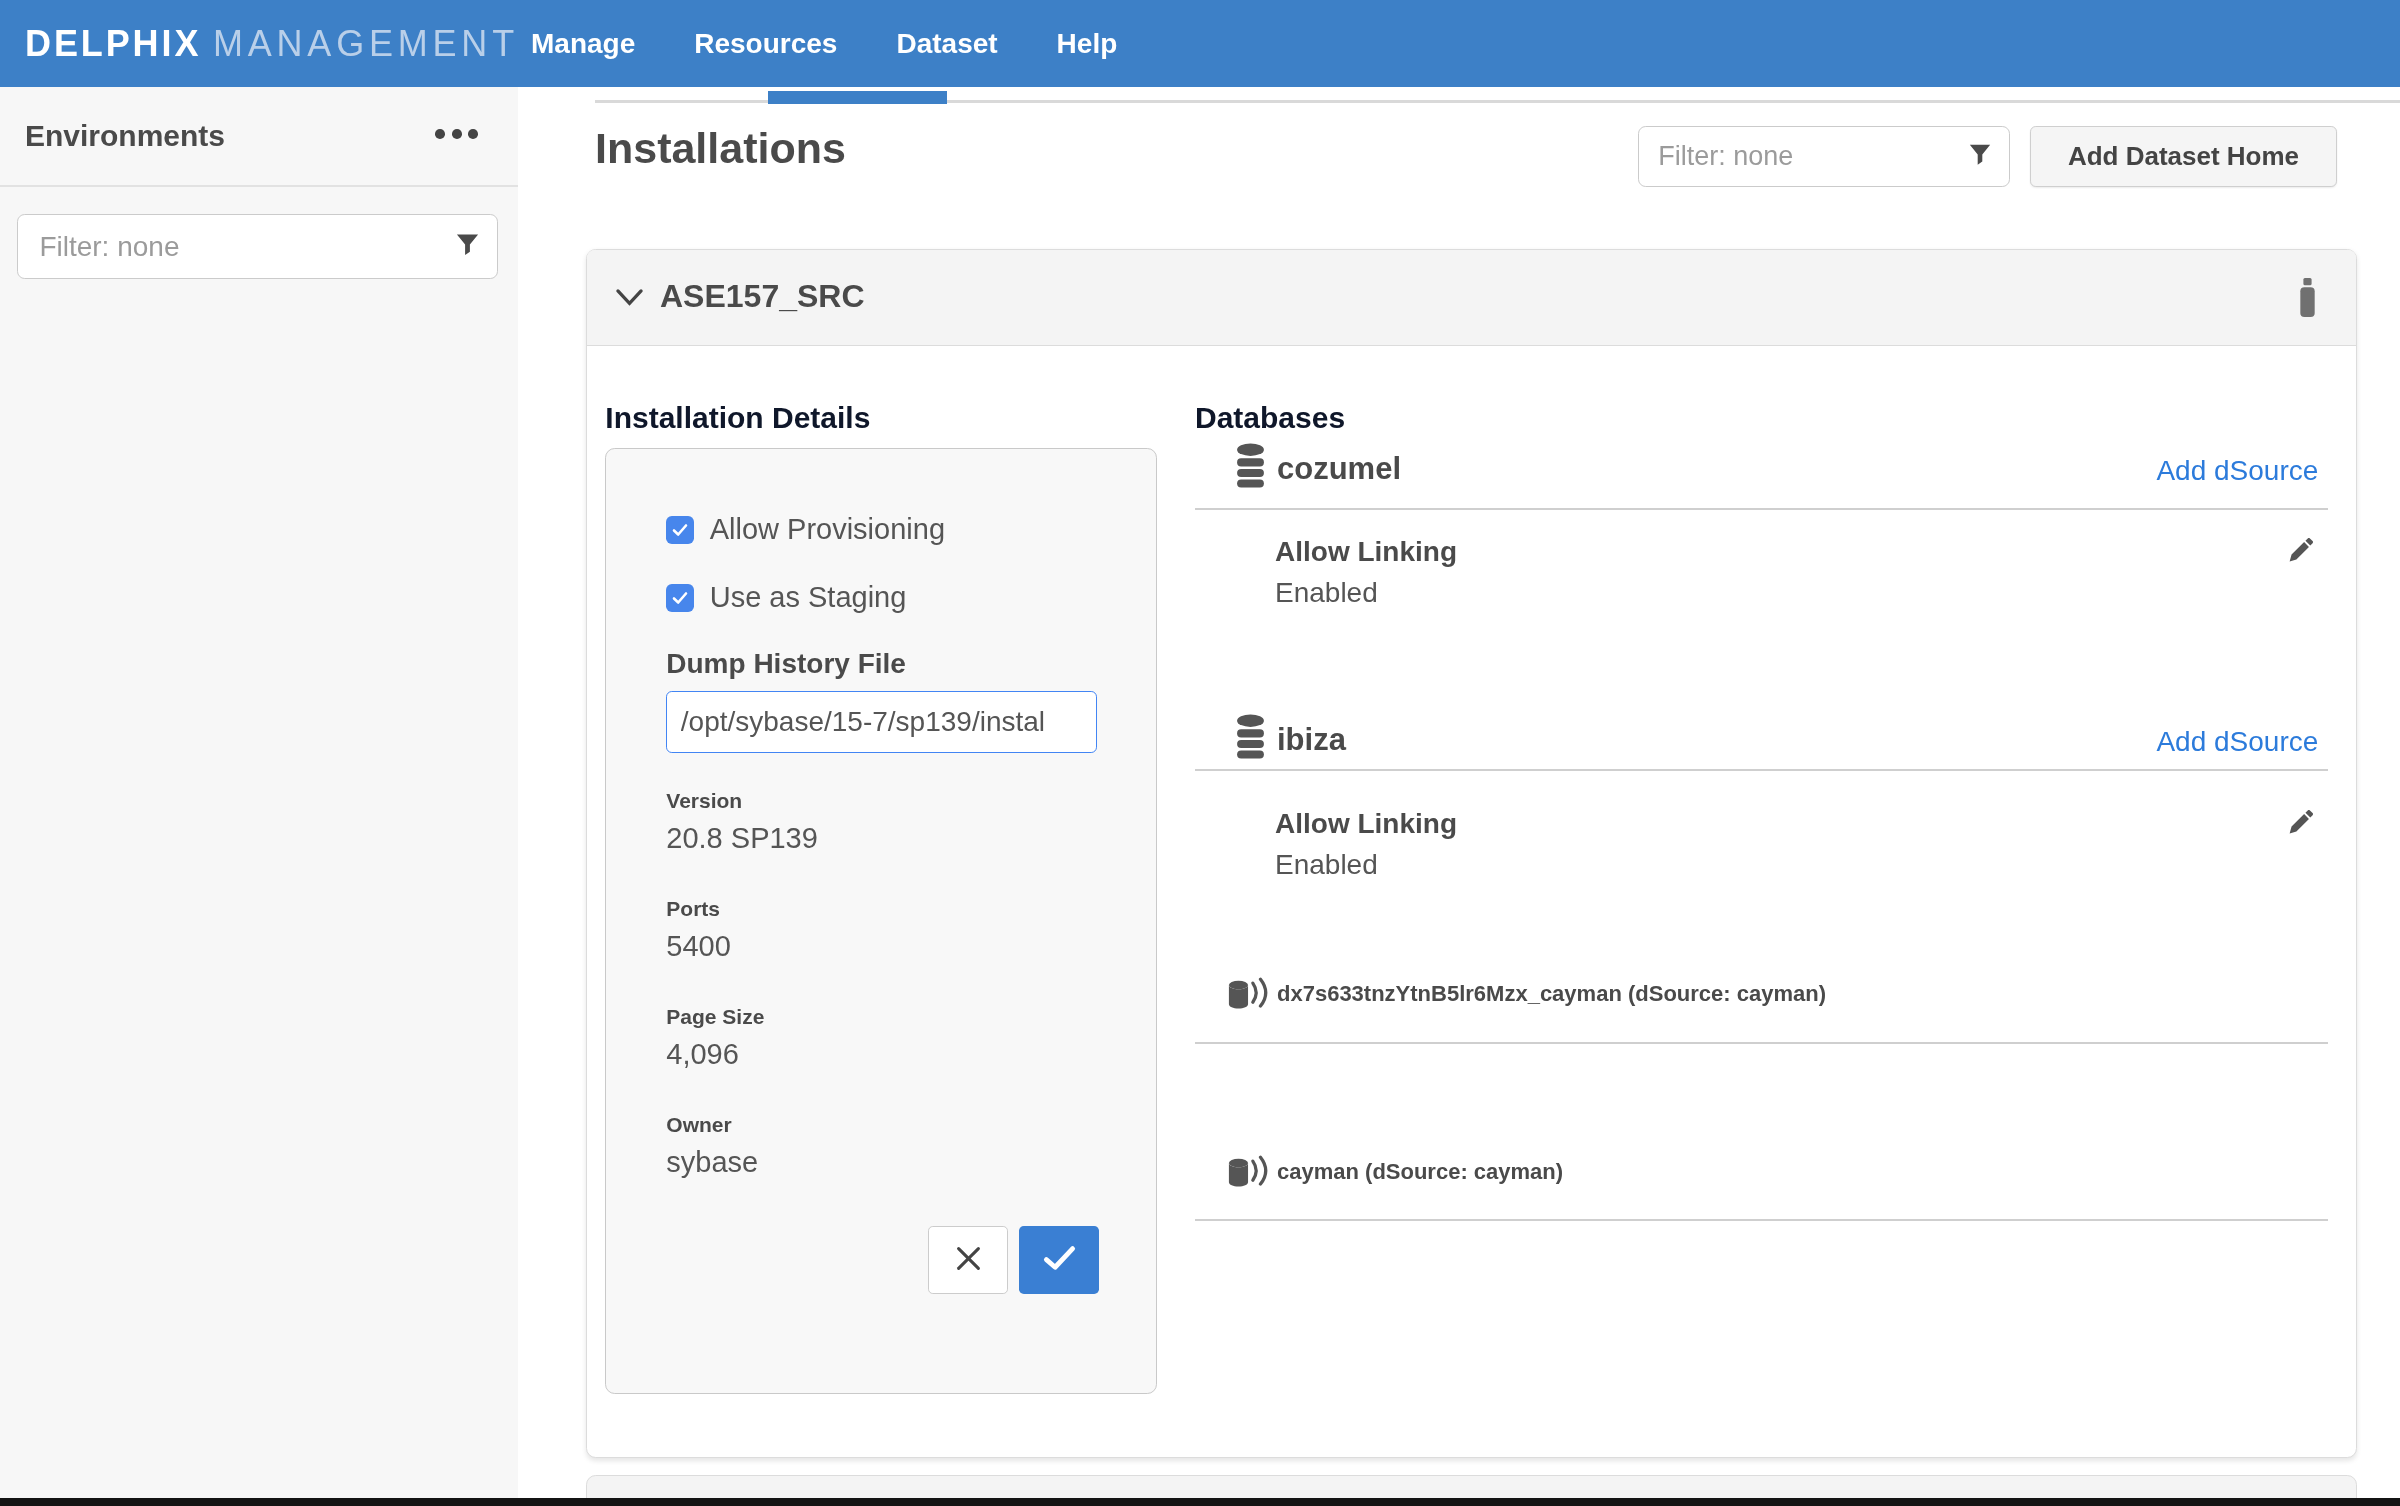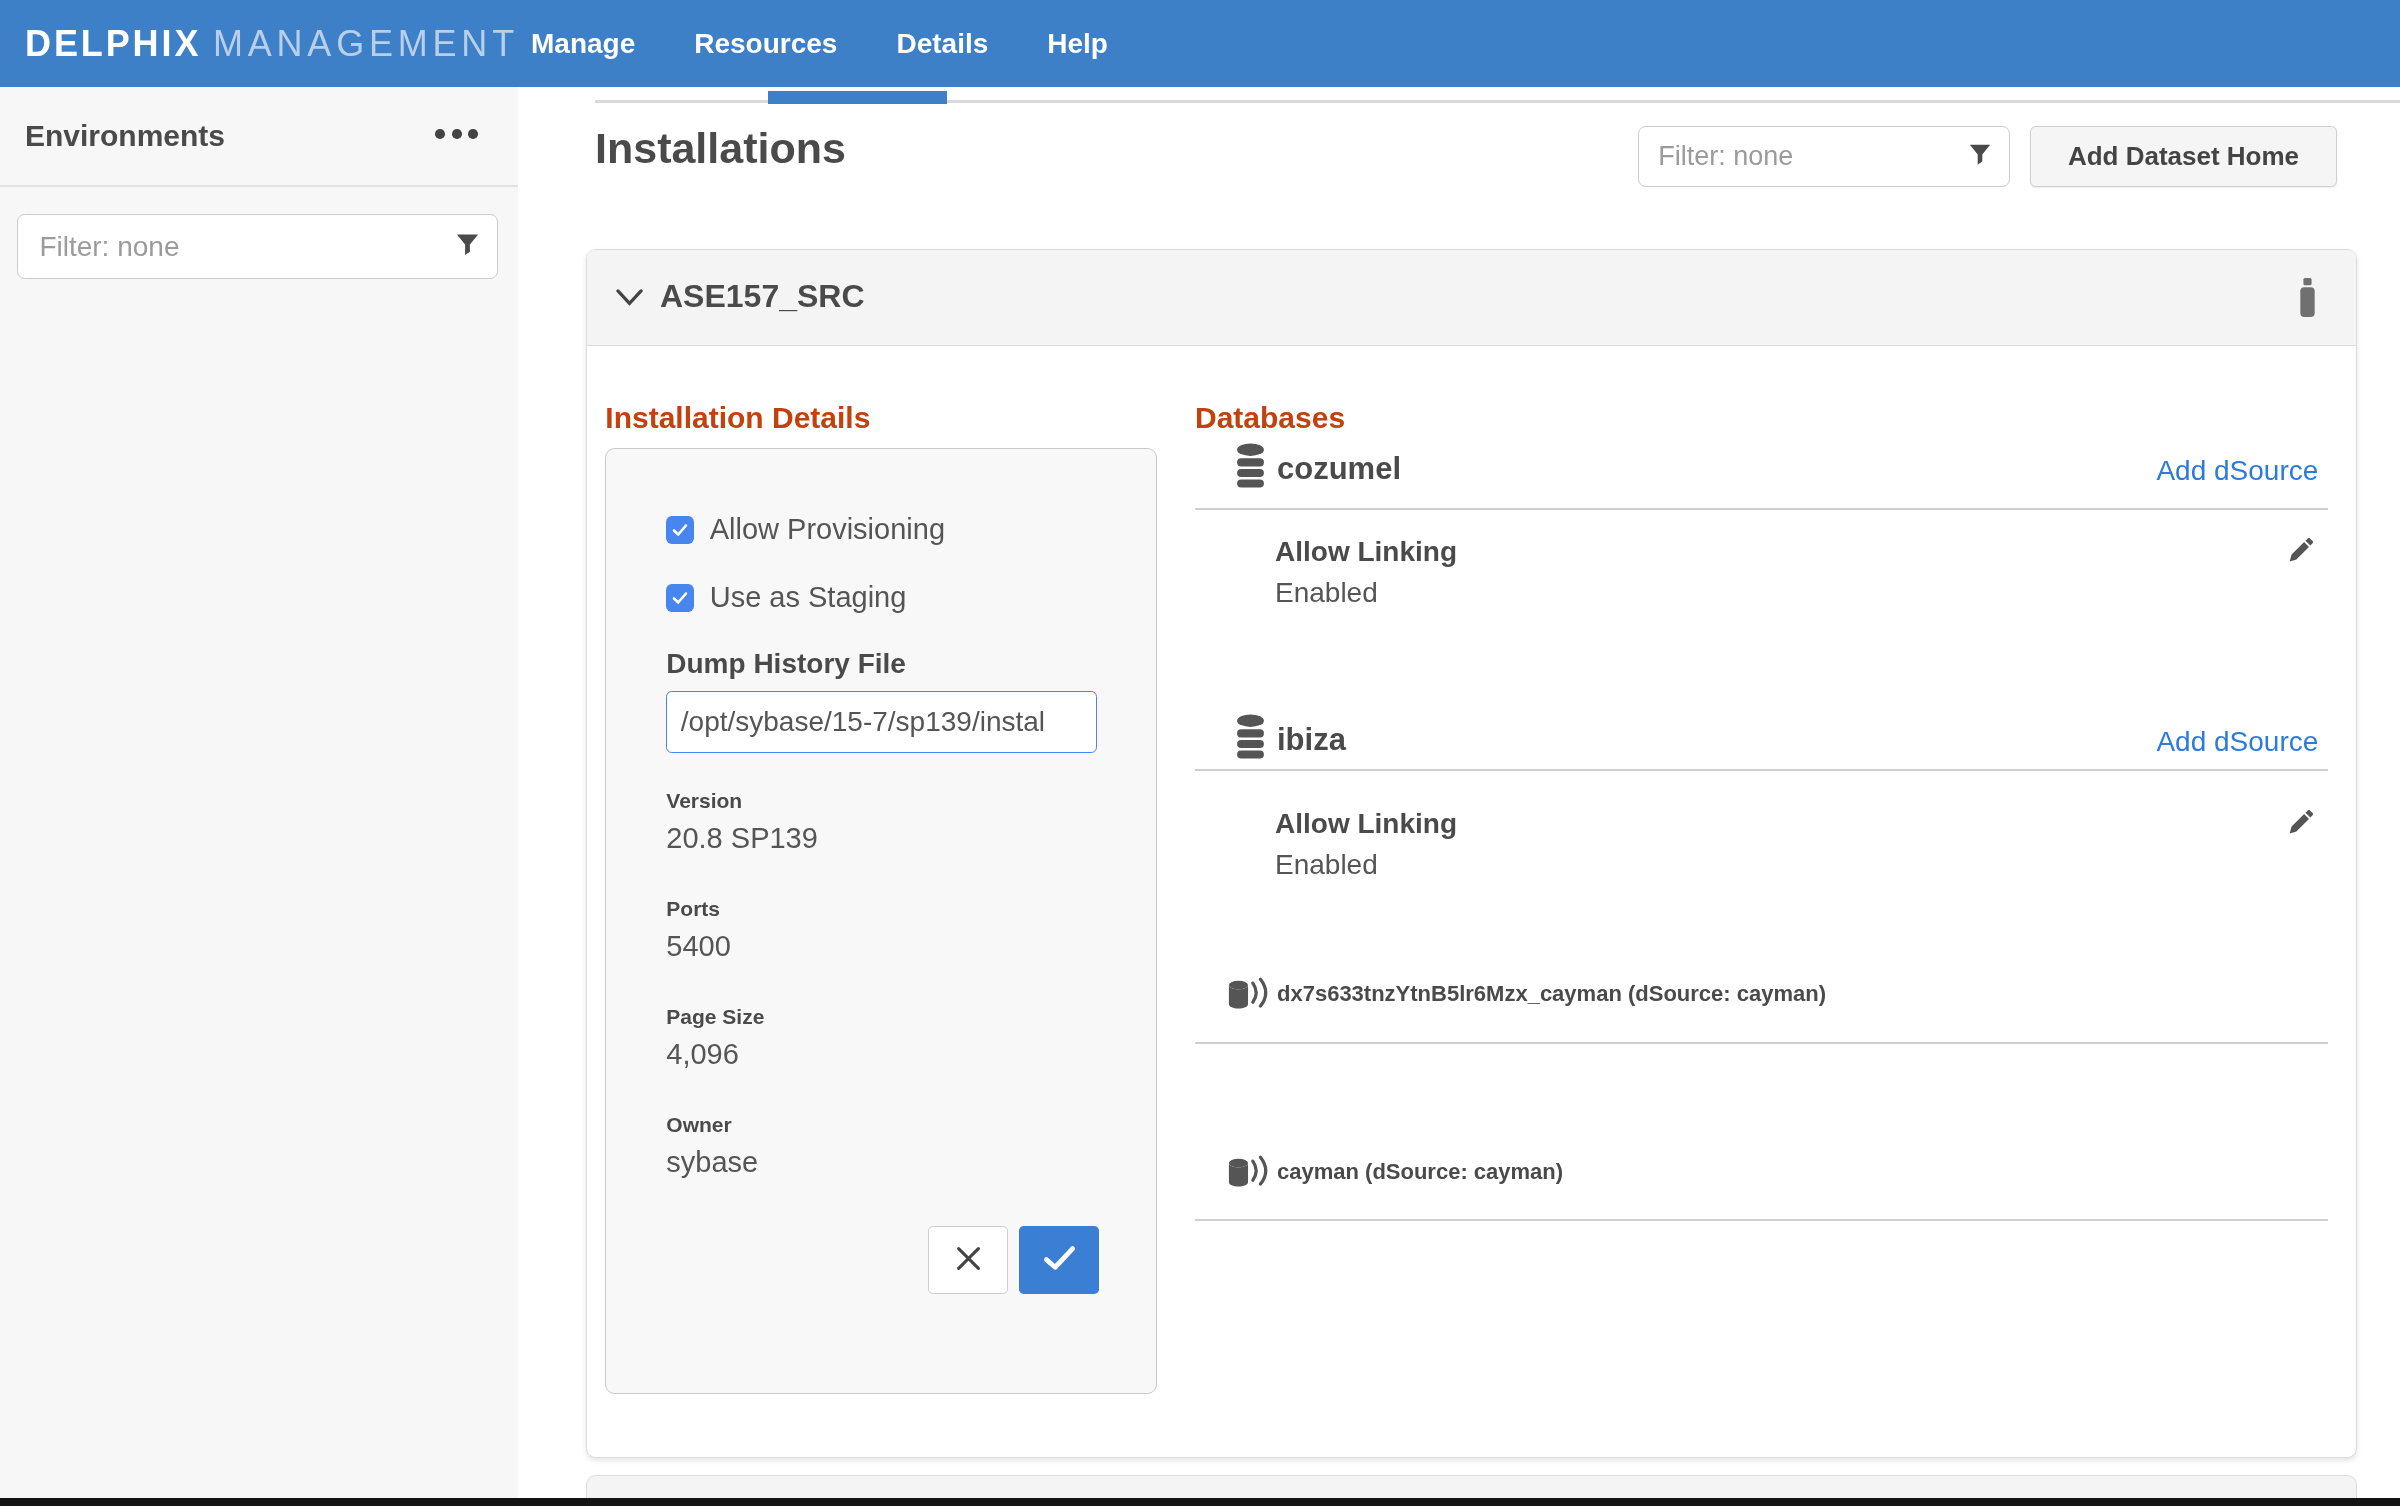--- a/index.html
+++ b/index.html
@@ -42,21 +42,21 @@
     border-radius:5.8px;font-family:"Liberation Sans",sans-serif;font-size:26px;font-weight:bold;color:#444;cursor:pointer;
     box-shadow:0 1px 1.9px rgba(0,0,0,.08);}
   
   .panel{position:absolute;left:586px;top:249px;width:1771px;height:1209px;background:#fff;border:1.9px solid #dcdcdc;
     border-radius:9.7px;box-sizing:border-box;box-shadow:0 2.9px 4.8px rgba(0,0,0,.10);}
   .panel-header{position:absolute;left:0;top:0;right:0;height:95px;background:#f4f4f4;border-bottom:1.9px solid #dcdcdc;border-radius:7.7px 7.7px 0 0;}
   .chevron{position:absolute;left:27px;top:38px;cursor:pointer;}
   .panel-title{position:absolute;left:73px;top:0;line-height:93px;font-size:32px;font-weight:bold;color:#4a4a4a;}
   .trash{position:absolute;right:35px;top:28px;cursor:pointer;}
   .panel-body{position:absolute;left:0;top:95px;right:0;bottom:0;}
-  .section-heading{position:absolute;font-size:30px;font-weight:bold;color:#c2410c;}
+  .section-heading{position:absolute;font-size:30px;font-weight:bold;color:#0f172a;}
   
   .details-card{position:absolute;left:18.3px;top:103px;width:552px;height:946px;background:#f8f8f8;border:1.9px solid #c9c9c9;border-radius:9.7px;box-sizing:border-box;}
   .cb-row{position:absolute;left:60px;display:flex;align-items:center;gap:15.4px;}
   .checkbox{width:28px;height:28px;border-radius:5.8px;background:#4786ec;display:flex;align-items:center;justify-content:center;cursor:pointer;flex:0 0 auto;}
   .cb-label{font-size:29px;color:#555;}
   .dump-label{position:absolute;left:60px;top:199px;font-size:28px;font-weight:bold;color:#4a4a4a;}
   .dump-input{position:absolute;left:60px;top:242px;width:431px;height:62px;border:1.9px solid #4285f4;border-radius:5.8px;background:#fff;
     font-family:"Liberation Sans",sans-serif;font-size:28px;color:#555;padding:0 5.8px 0 13.5px;box-sizing:border-box;outline:none;}
   .field{position:absolute;left:60px;}
   .f-label{font-size:21px;font-weight:bold;color:#4a4a4a;}
@@ -86,21 +86,21 @@
 </head>
 <body>
 
 <div class="topnav">
   <div class="brand">
     <span>DELPHIX</span><span class="secondary">MANAGEMENT</span>
   </div>
   <div class="nav-items">
     <span class="nav-item">Manage</span>
     <span class="nav-item">Resources</span>
-    <span class="nav-item">Details</span>
+    <span class="nav-item">Dataset</span>
     <span class="nav-item">Help</span>
   </div>
 </div>
 <div class="tab-hairline"></div>
 <div class="tab-indicator"></div>
 
 <div class="sidebar">
   <div class="sidebar-header">
     <div class="sidebar-title">Environments</div>
     <div class="dots">

